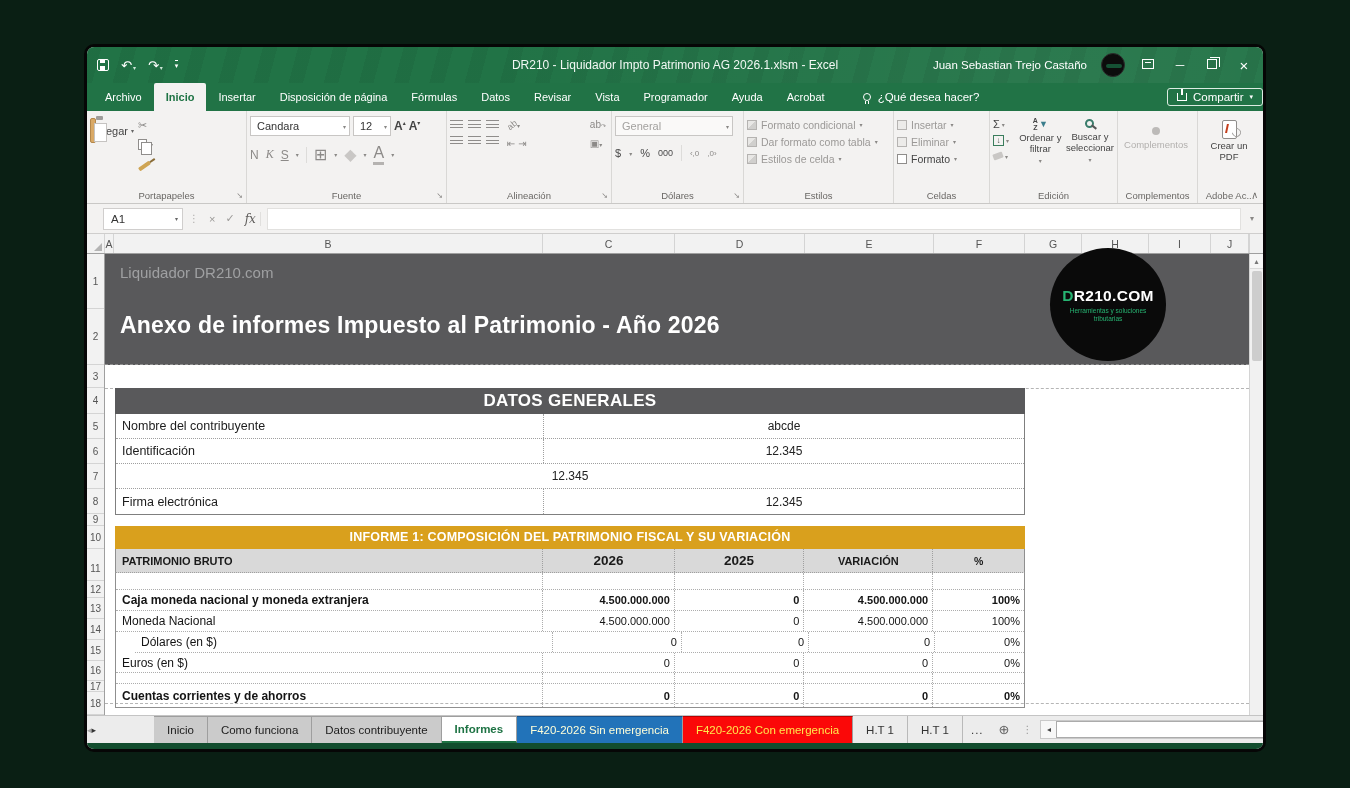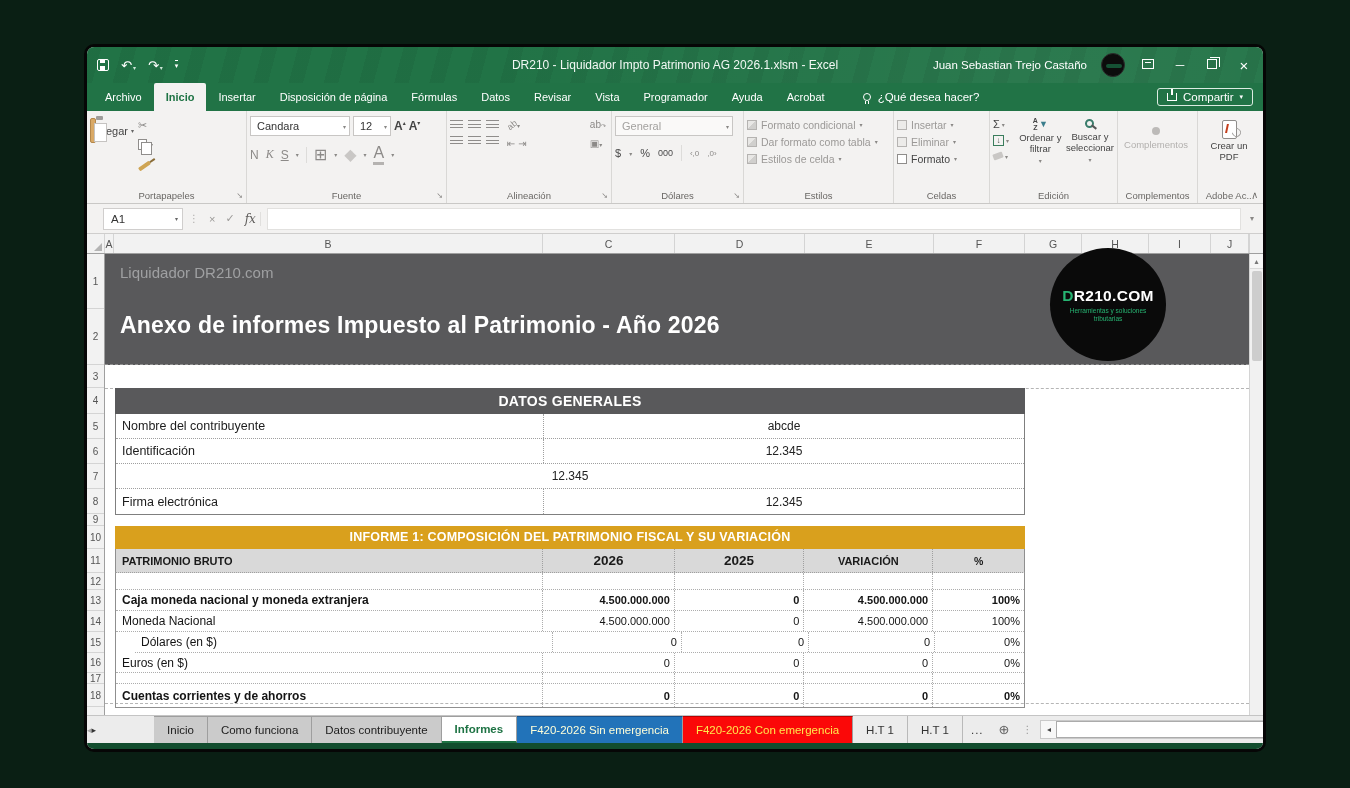--- a/index.html
+++ b/index.html
@@ -27,21 +27,21 @@
   .ic-restore{width:10px;height:10px;border:1.2px solid #fff;position:relative;display:inline-block}
   .ic-restore::before{content:"";position:absolute;left:2px;top:-3px;width:9px;height:9px;border:1.2px solid #fff;border-left:none;border-bottom:none}
   .btn-close{font-size:15px}
   
   .tabrow{height:28px;background:#217346;display:flex;align-items:center;padding-left:6px;flex:none}
   .rtab{padding:0 12px;line-height:28px;font-size:11px;color:#fff;white-space:nowrap;cursor:default}
   .rtab.active{background:#f3f2f1;color:#1e7344;font-weight:bold;border-radius:2px 2px 0 0}
   .tellme{display:flex;align-items:center;gap:7px;margin-left:26px;color:#fff;font-size:11.5px}
   .bulb{width:8px;height:8px;border:1.5px solid #fff;border-radius:50%;position:relative}
   .bulb::after{content:"";position:absolute;left:1.5px;bottom:-4px;width:2px;height:3px;border-left:1.5px solid #fff;border-right:1.5px solid #fff}
-  .share{margin-left:auto;margin-right:10px;display:flex;align-items:center;gap:6px;border:1px solid #dcebe2;border-radius:3px;padding:2px 9px;color:#fff;font-size:11.5px}
+  .share{margin-left:auto;margin-right:0;display:flex;align-items:center;gap:6px;border:1px solid #dcebe2;border-radius:3px;padding:2px 9px;color:#fff;font-size:11.5px}
   .ic-share{width:10px;height:8px;border:1.2px solid #fff;border-top:none;position:relative;display:inline-block}
   .ic-share::after{content:"";position:absolute;left:3px;top:-4px;width:2px;height:6px;background:#fff}
   .share .mini{font-size:7px}
   
   .ribbon{height:93px;background:#f3f2f1;display:flex;border-bottom:1px solid #c9c8c6;flex:none;position:relative}
   .rgroup{display:flex;flex-direction:column;border-right:1px solid #d9d8d6;padding:5px 3px 1px;position:relative;flex:none}
   .rbody{display:flex;gap:4px;flex:1;align-items:flex-start}
   .rlabel{text-align:center;font-size:9.5px;color:#696764;height:13px;line-height:13px;margin-top:auto}
   .dlg{position:absolute;right:3px;bottom:3px;font-size:8px;color:#8a8886}
   .paste{display:flex;flex-direction:row;align-items:center;gap:3px;width:44px;font-size:11px;color:#444;padding-top:2px}
@@ -124,21 +124,21 @@
   .sub{position:absolute;left:15px;top:10px;font-size:15px;color:#9fa0a2}
   .h1{position:absolute;left:15px;top:58px;font-size:23px;font-weight:bold;color:#fff;letter-spacing:.2px}
   .hbtns{position:absolute;left:775px;top:12px;width:159px;display:flex;flex-direction:column;gap:10px}
   .hbtn{height:23px;background:#fff;border-radius:4px;font-size:10.5px;font-weight:bold;color:#1f1f1f;display:flex;align-items:center;justify-content:center;box-shadow:0 1px 2px rgba(0,0,0,.35);white-space:nowrap}
   .logo{position:absolute;left:963px;top:14px;width:116px;height:113px;background:#0a0a0a;border-radius:50%;z-index:6;display:flex;flex-direction:column;align-items:center;justify-content:center;text-align:center}
   .logo-name{color:#fff;font-size:15.5px;font-weight:bold;letter-spacing:.3px}
   .logo-name::first-letter{color:#27b472}
   .logo-tag{color:#27b472;font-size:6.5px;line-height:8px;margin-top:2px}
   .dash{position:absolute;left:0;width:1144px;border-top:1px dashed #b5b5b5}
   .t-datos{position:absolute;left:10px;top:134px;width:910px}
-  .t-title{height:26px;background:#59595b;color:#fff;font-weight:bold;font-size:14px;text-align:center;line-height:26px;letter-spacing:.3px}
+  .t-title{height:26px;background:#59595b;color:#fff;font-weight:bold;font-size:17px;text-align:center;line-height:26px;letter-spacing:.3px}
   .dg-rows{border:1px solid #7f7f7f;border-top:none}
   .dg-row{height:25px;display:flex;align-items:center;border-bottom:1px dotted #9f9f9f}
   .dg-row:last-child{border-bottom:none}
   .dg-label{width:428px;padding-left:6px;font-size:12.5px;color:#1c1c1c;border-right:1px dotted #9f9f9f;height:100%;display:flex;align-items:center}
   .dg-value{flex:1;text-align:center;font-size:12px;color:#222}
   .t-informe{position:absolute;left:10px;top:272px;width:910px}
   .t-orange{height:23px;background:#d9a01d;color:#fff;font-weight:bold;font-size:12.5px;text-align:center;line-height:23px;letter-spacing:.2px}
   .t-head{height:24px;background:#d9d9d9;display:flex;align-items:center;border-left:1px solid #8f8f8f;border-right:1px solid #8f8f8f;border-bottom:1px dotted #9f9f9f}
   .t-head>div{height:100%;display:flex;align-items:center;justify-content:center;border-right:1px dotted #9f9f9f;color:#1a1a1a}
   .t-head>div:last-child{border-right:none}
@@ -453,21 +453,21 @@
           <div class="rh" style="height: 55px;">1</div>
           <div class="rh" style="height: 56px;">2</div>
           <div class="rh" style="height: 23px;">3</div>
           <div class="rh" style="height: 26px;">4</div>
           <div class="rh" style="height: 25px;">5</div>
           <div class="rh" style="height: 25px;">6</div>
           <div class="rh" style="height: 25px;">7</div>
           <div class="rh" style="height: 25px;">8</div>
           <div class="rh" style="height: 12px;">9</div>
           <div class="rh" style="height: 23px;">10</div>
-          <div class="rh" style="height: 24px;">11</div>
+          <div class="rh" style="height: 24px; margin-top: 8px;">11</div>
           <div class="rh" style="height: 17px;">12</div>
           <div class="rh" style="height: 21px;">13</div>
           <div class="rh" style="height: 21px;">14</div>
           <div class="rh" style="height: 21px;">15</div>
           <div class="rh" style="height: 20px;">16</div>
           <div class="rh" style="height: 11px;">17</div>
           <div class="rh" style="height: 23px;">18</div>
         </div>
       <div class="cells">
         <div class="hdrblock">

